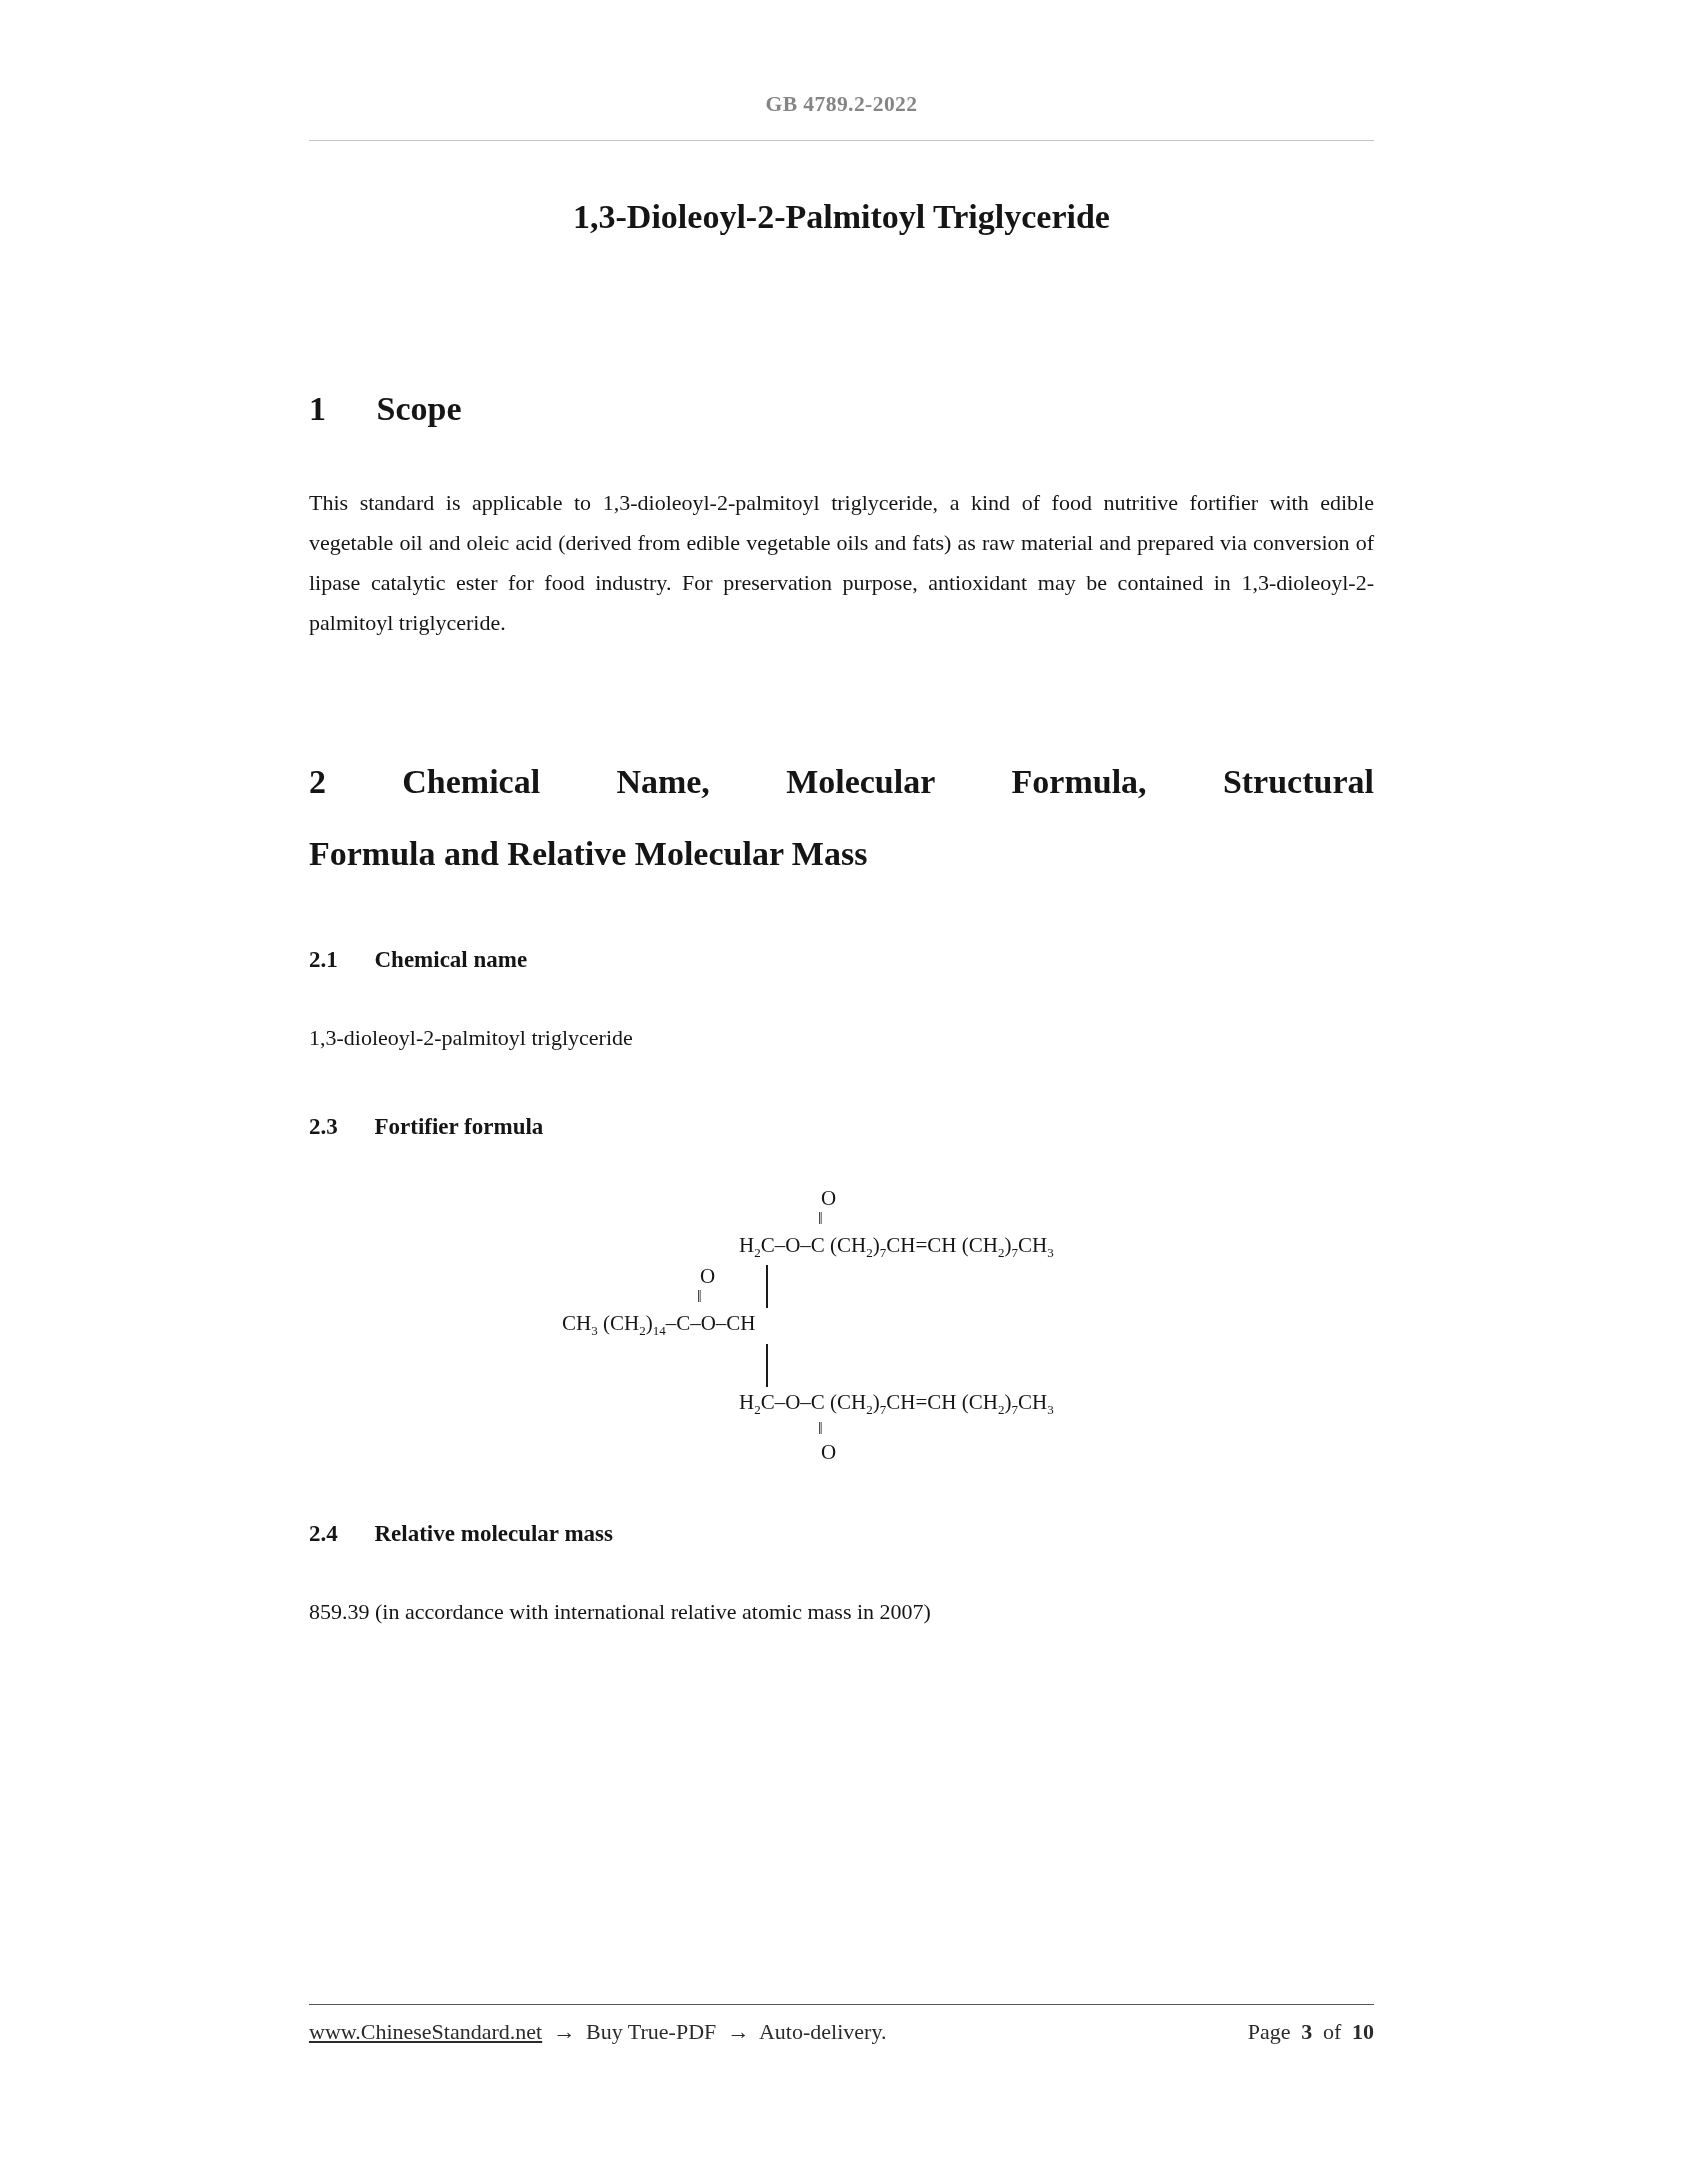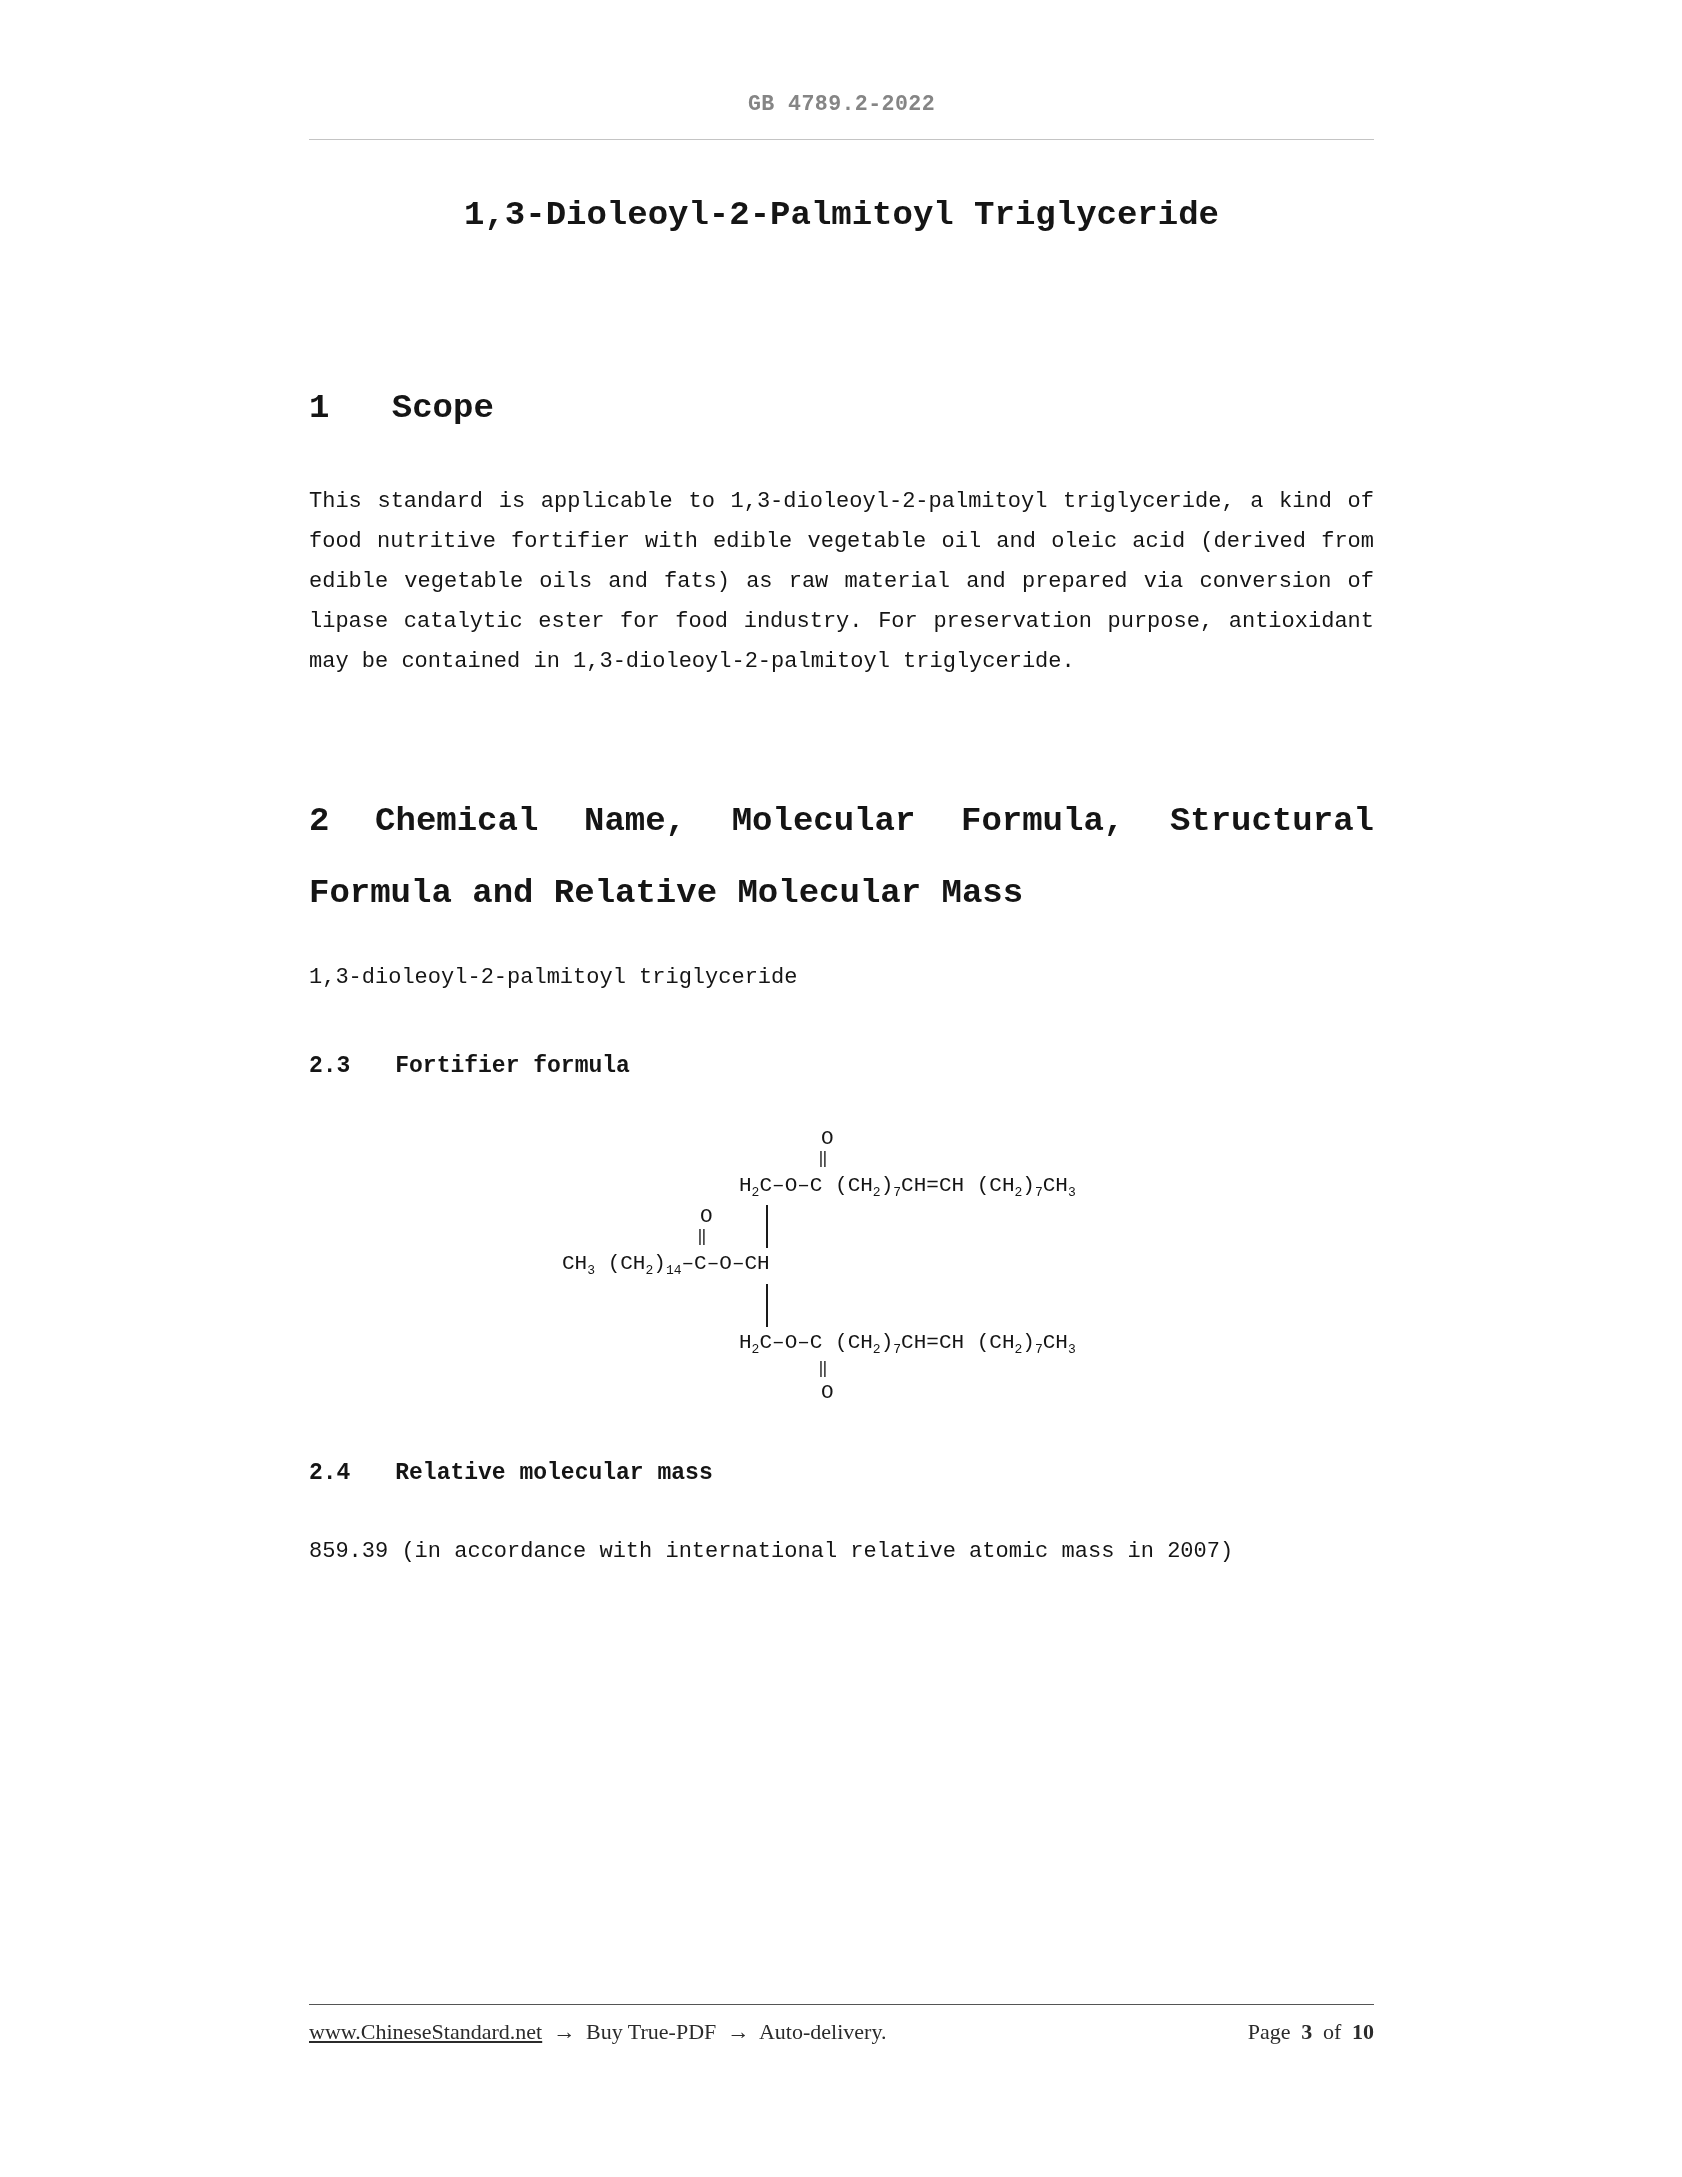--- a/index.html
+++ b/index.html
@@ -9,21 +9,20 @@
     width: 1683px;
     height: 2177px;
     background: #ffffff;
     font-family: "Liberation Serif", "DejaVu Serif", serif;
     color: #151515;
     overflow: hidden;
   }
   .content {
     width: 1065px;
     margin: 0 auto;
-    font-family: Liberation Mono, monospace;
   }
   .doc-header {
     padding-top: 92px;
     text-align: center;
     color: #858585;
     font-size: 21.6px;
     font-weight: 700;
     letter-spacing: 0.4px;
   }
   .header-rule {
@@ -127,20 +126,24 @@
           <span>2</span>
           <span>Chemical</span>
           <span>Name,</span>
           <span>Molecular</span>
           <span>Formula,</span>
           <span>Structural</span>
         </div>
       <div class="l2">Formula and Relative Molecular Mass</div>
     </h2>
 
+    <h3 class="subhead mt80">
+      <span class="subnum">2.1</span>
+      <span>Chemical name</span>
+    </h3>
     <p class="bodytext">1,3-dioleoyl-2-palmitoyl triglyceride</p>
 
 
     <h3 class="subhead">
       <span class="subnum">2.3</span>
       <span>Fortifier formula</span>
     </h3>
 
     <div class="structure">
       <span class="atom" style="left:512px; top:0;">O</span>

